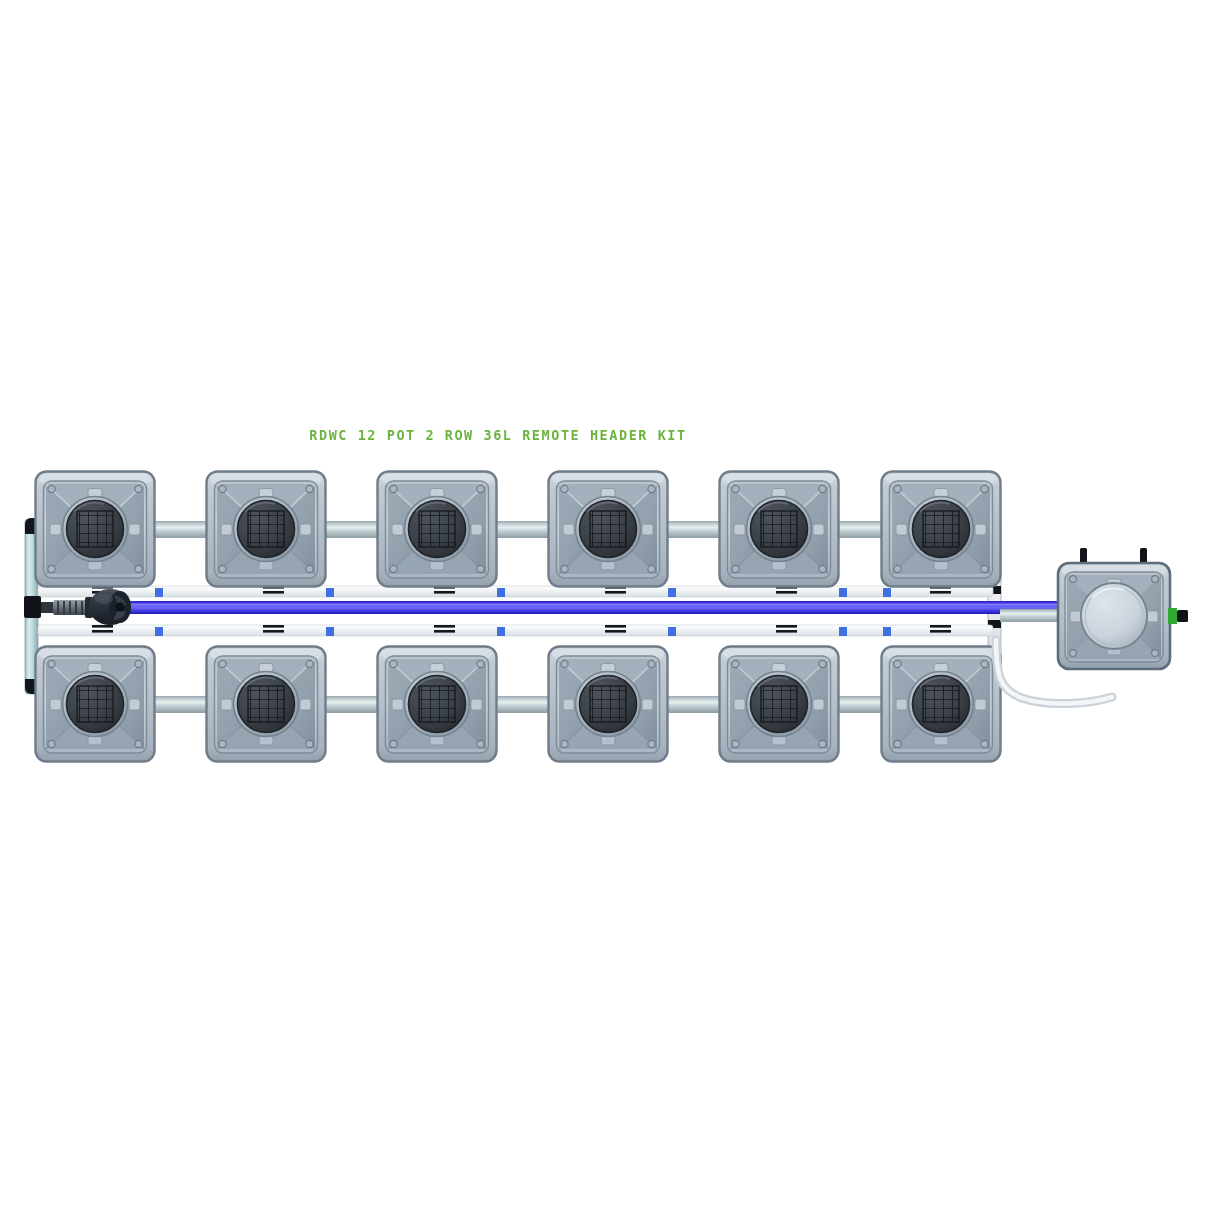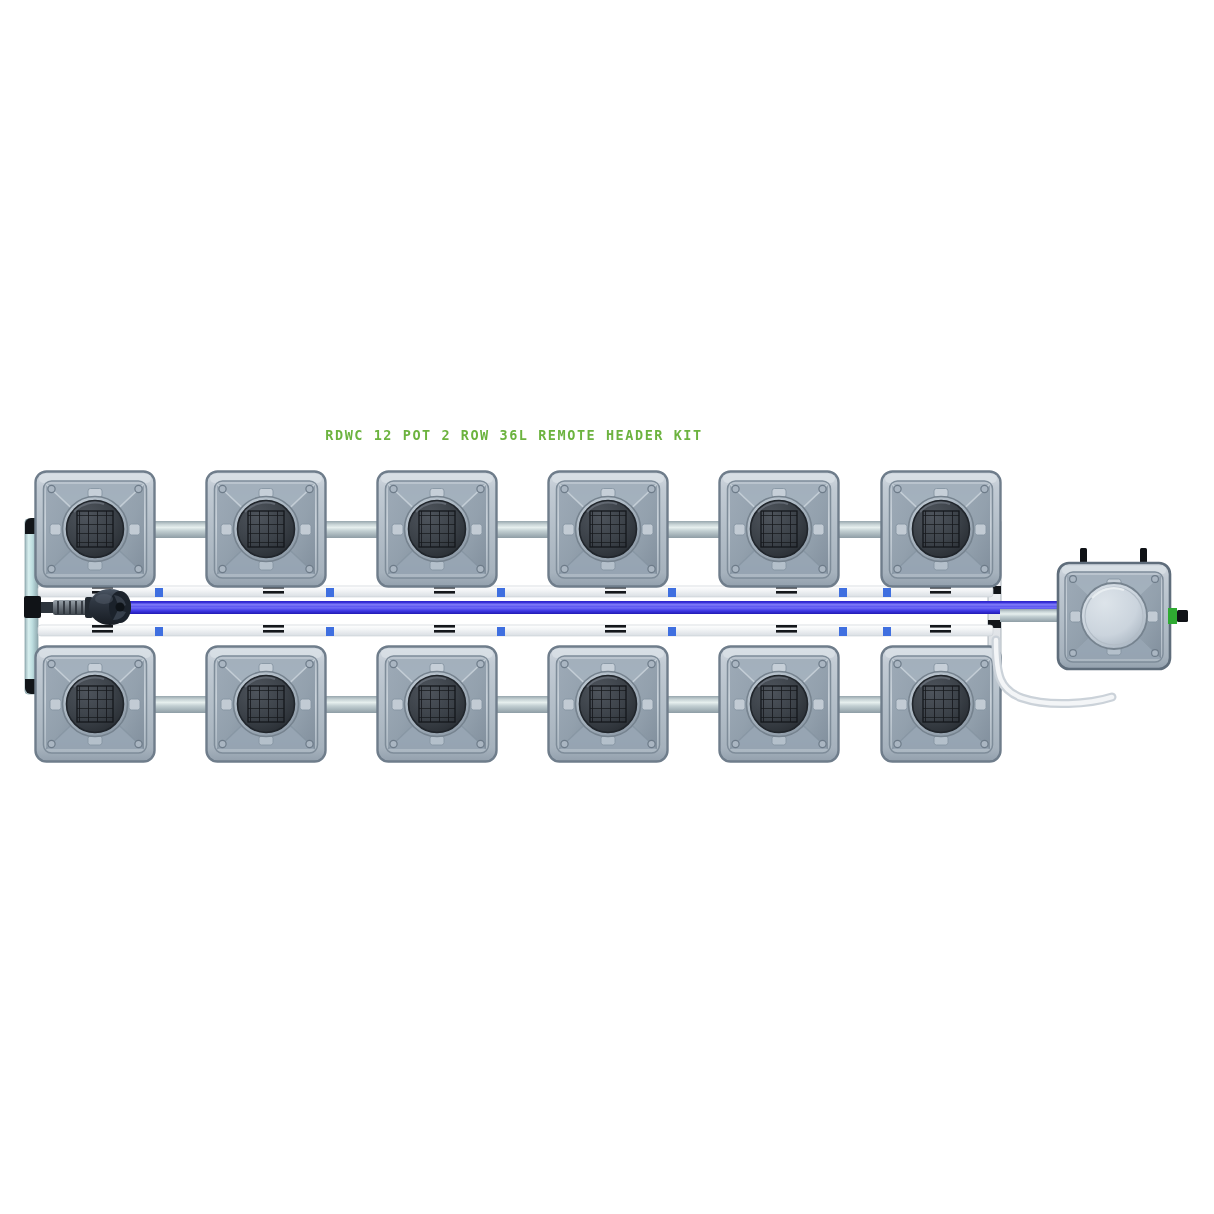--- a/index.html
+++ b/index.html
@@ -1,20 +1,20 @@
 <!DOCTYPE html>
 <html><head>
 <meta charset="utf-8">
 <title>RDWC System Diagram</title>
 <style>
   html,body{margin:0;padding:0;background:#ffffff;}
   body{width:1214px;height:1214px;font-family:"Liberation Sans",sans-serif;overflow:hidden;}
   #stage{position:relative;width:1214px;height:1214px;background:#fff;}
   #title{
-    position:absolute;left:16px;top:427px;width:996px;text-align:center;
+    position:absolute;left:0;top:427px;width:996px;text-align:center;
     font-family:"DejaVu Sans Mono",monospace;
     font-size:13.5px;letter-spacing:1.55px;font-weight:700;
     color:#6cb33f;white-space:nowrap;
   }
   svg#diagram{position:absolute;left:0;top:0;width:1214px;height:1214px;display:block;}
 </style>
 </head>
 <body>
 
 <div id="stage">

